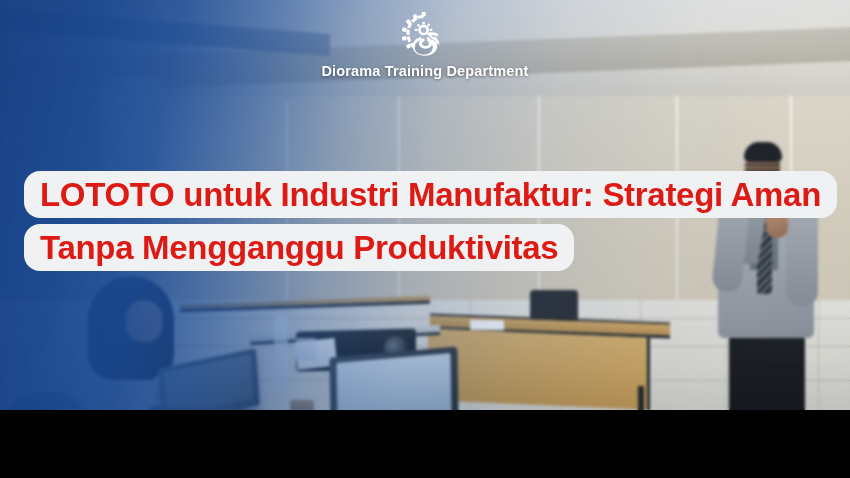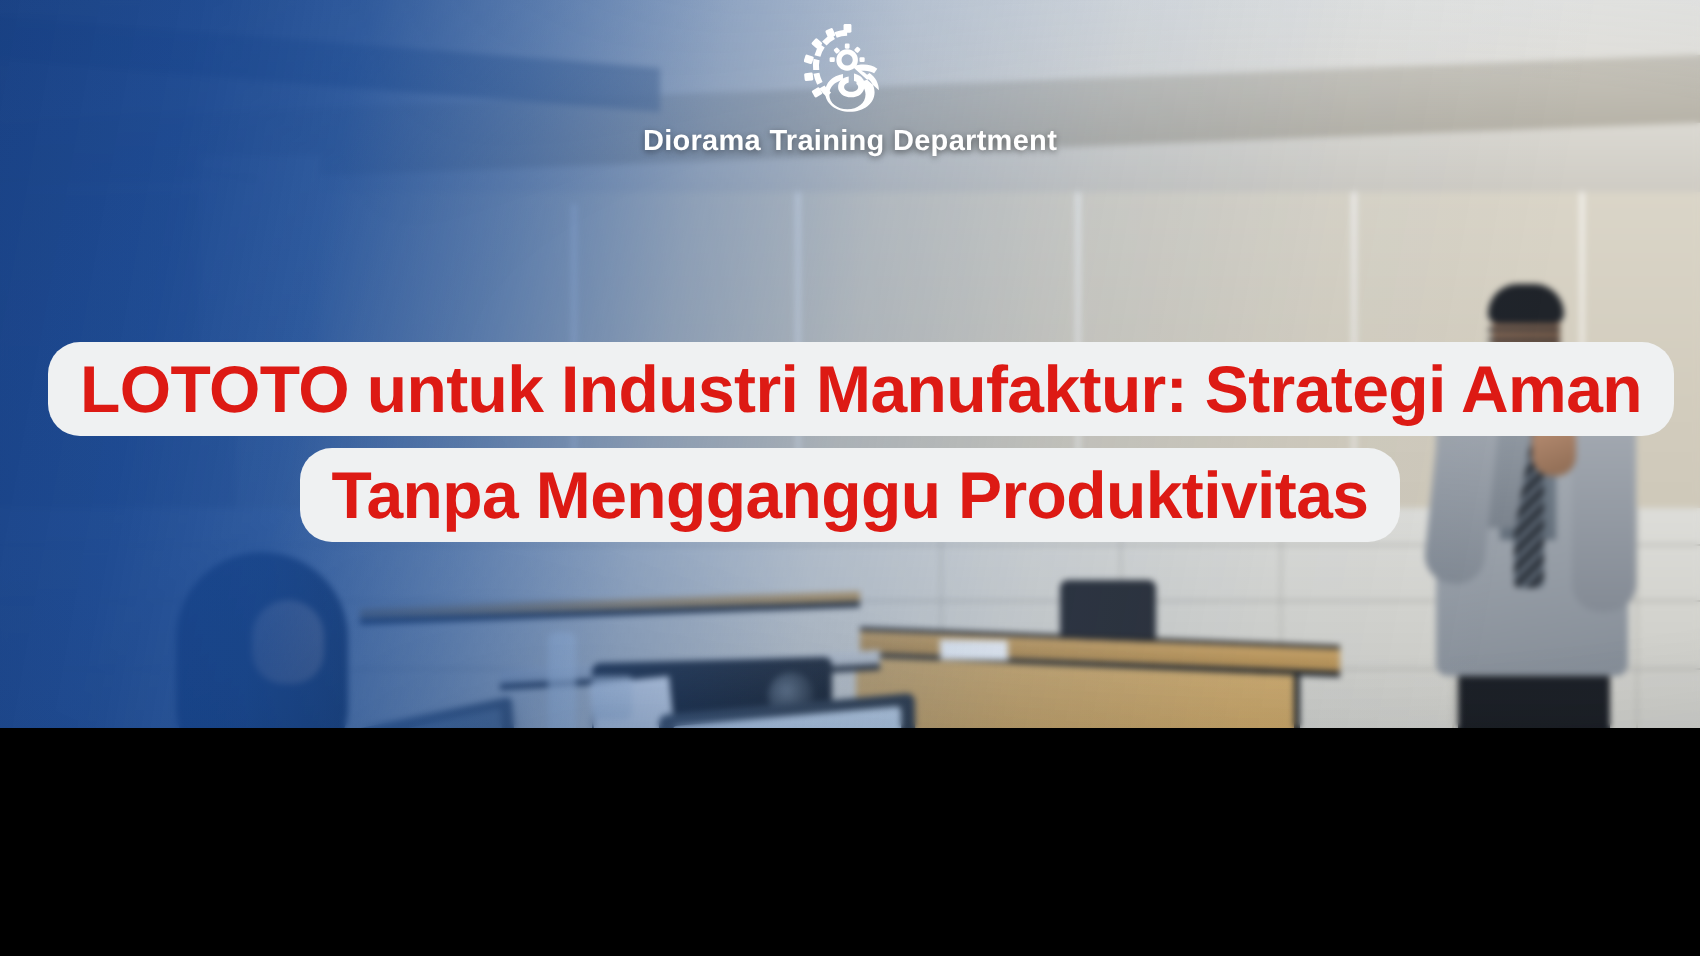--- a/index.html
+++ b/index.html
@@ -1,21 +1,21 @@
 <!DOCTYPE html>
 <html><head>
 <meta charset="utf-8">
 <style>
   * { margin:0; padding:0; box-sizing:border-box; }
   html,body { width:850px; height:478px; overflow:hidden; background:#000; }
   body { font-family:"Liberation Sans", sans-serif; }
 
   .canvas{
     position:relative;
-    width:850px; height:364px;
+    width:850px; height:410px;
     overflow:hidden;
     background:#0f172a;
   }
 
   
   .photo{ position:absolute; inset:0; overflow:hidden; }
 
   
   .ceiling{
     position:absolute; left:0; top:0; width:100%; height:96px;
@@ -286,21 +286,21 @@
   .brand-name{
     color:#ffffff; font-size:14.5px; font-weight:bold;
     letter-spacing:.15px;
     text-shadow:0 1px 3px rgba(0,0,0,.42);
     font-family:"Liberation Sans", sans-serif;
   }
 
   
   .title-wrap{
     position:absolute; left:0; right:0; top:168px;
-    text-align:center; padding:0 24px;
+    text-align:left; padding:0 24px;
   }
   .title{
     display:inline; color:#dd1a14;
     font-size:33px; font-weight:bold; line-height:1.62;
     letter-spacing:-.3px;
     background:#eff1f2;
     padding:5px 16px;
     border-radius:16px;
     box-decoration-break:clone;
     -webkit-box-decoration-break:clone;

